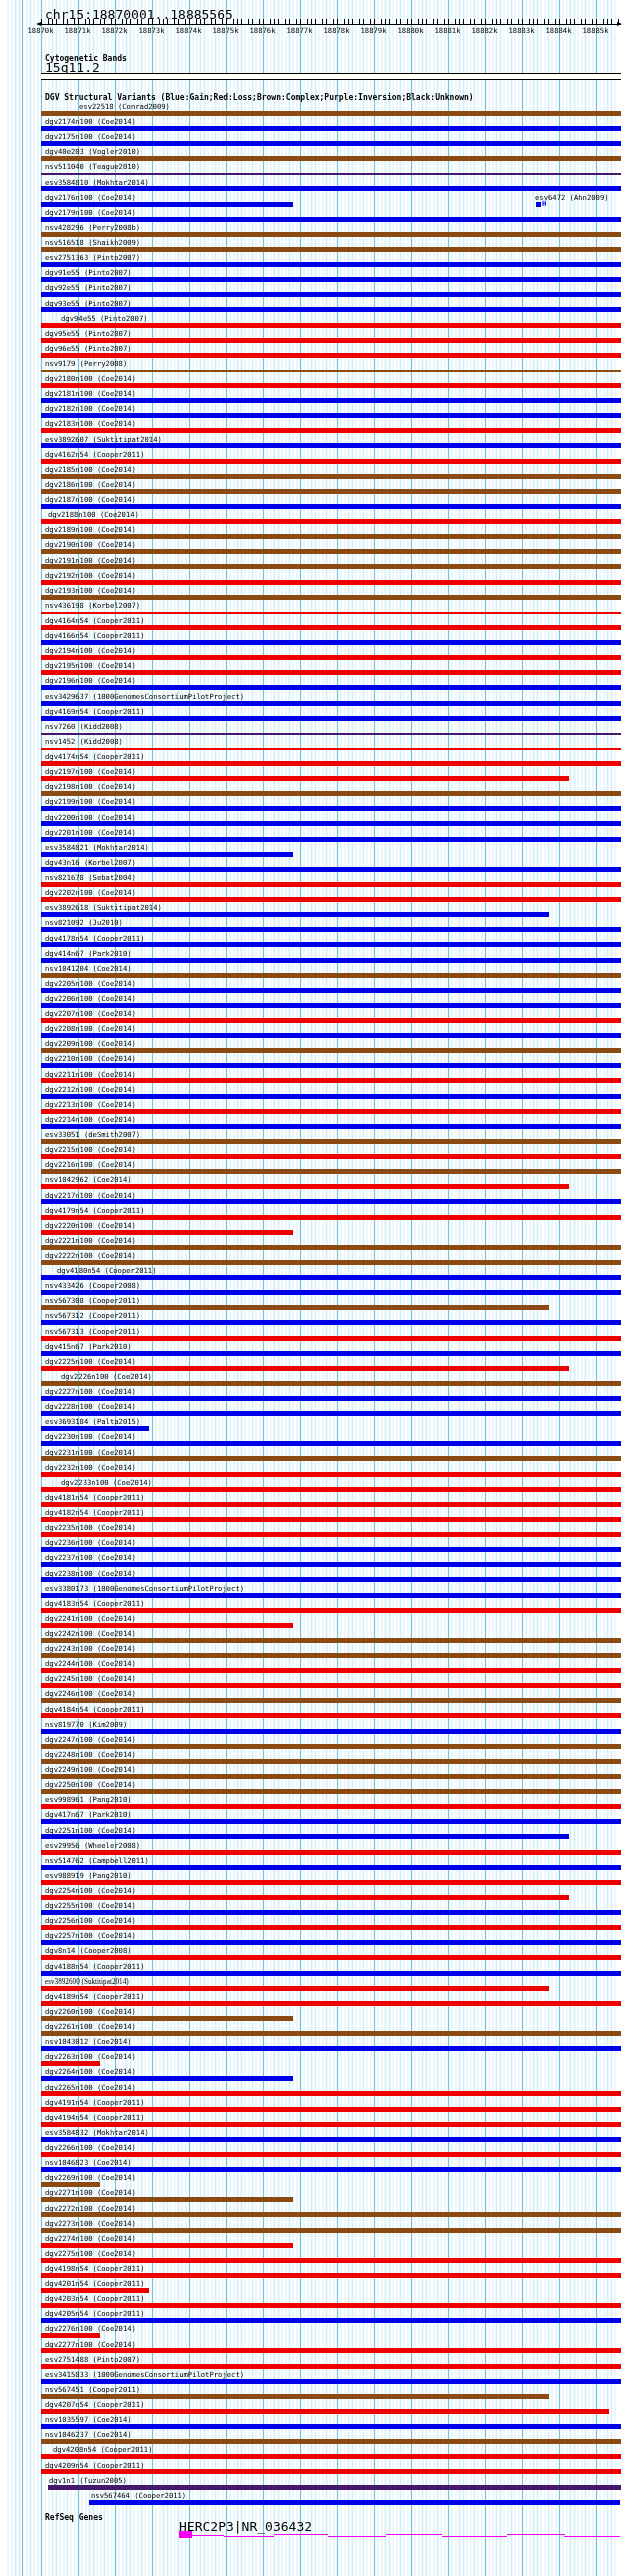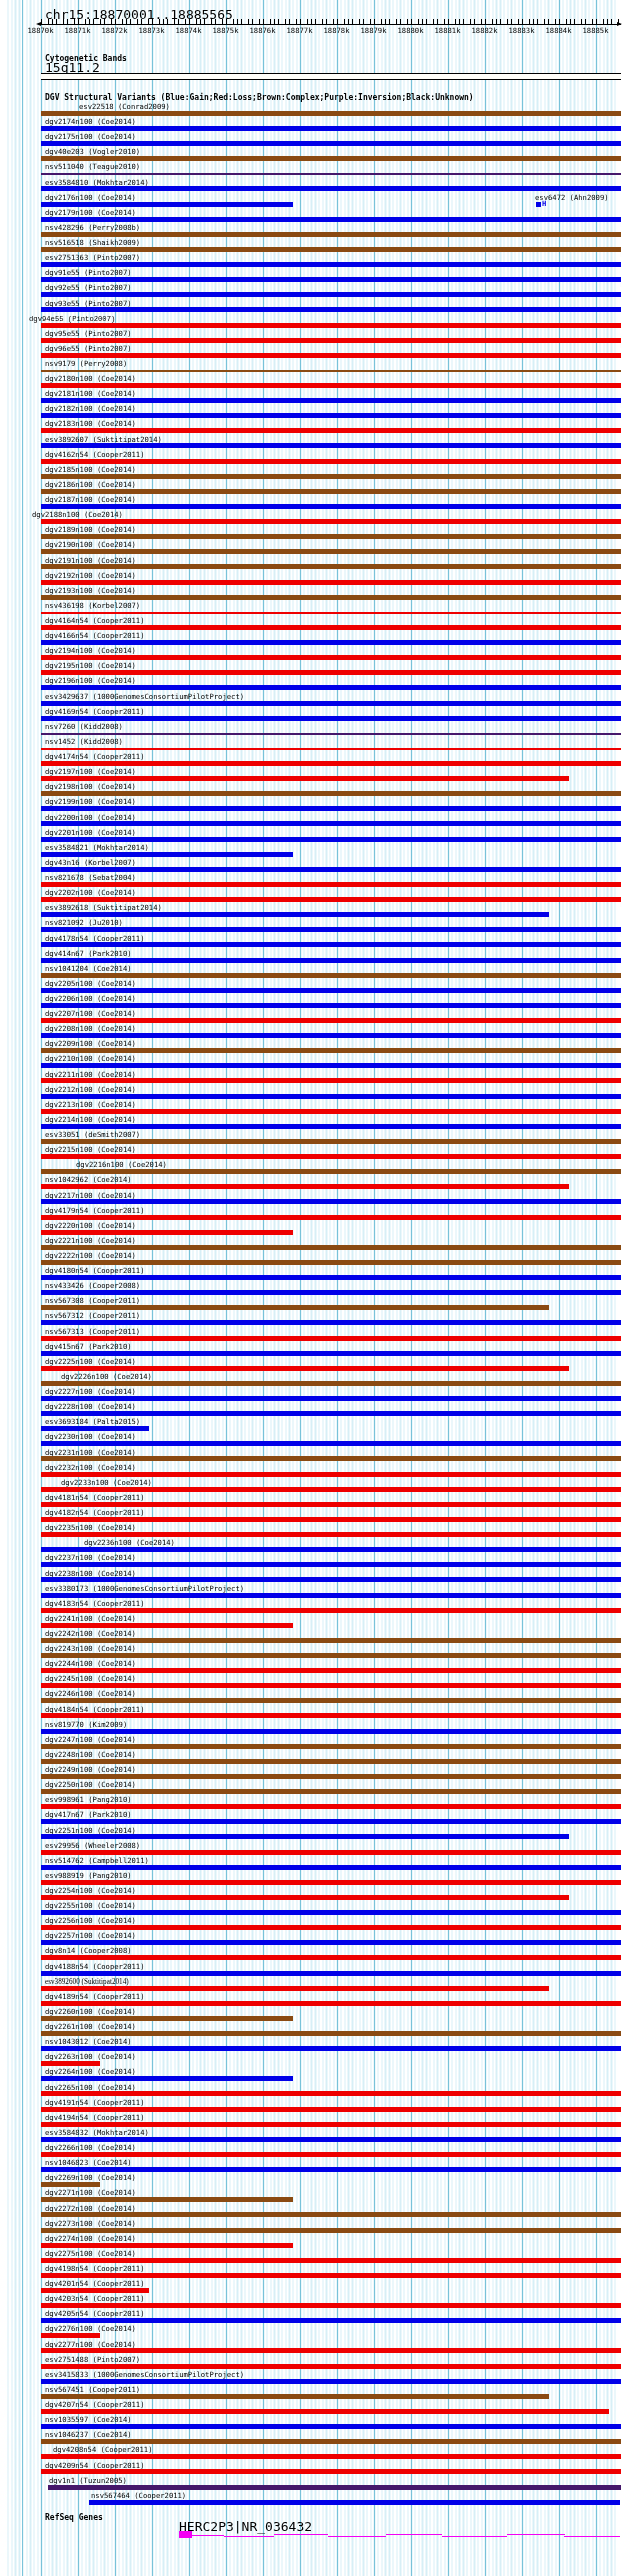--- a/index.html
+++ b/index.html
@@ -94,21 +94,21 @@
     <div class="vlabel" style="left: 45px; top: 239px;">nsv516518 (Shaikh2009)</div>
     <div class="vbar" style="left: 41px; top: 247px; width: 580px; background: rgb(138, 74, 18);"></div>
     <div class="vlabel" style="left: 45px; top: 254px;">esv2751363 (Pinto2007)</div>
     <div class="vbar" style="left: 41px; top: 262px; width: 580px; background: rgb(0, 0, 232);"></div>
     <div class="vlabel" style="left: 45px; top: 269px;">dgv91e55 (Pinto2007)</div>
     <div class="vbar" style="left: 41px; top: 277px; width: 580px; background: rgb(0, 0, 232);"></div>
     <div class="vlabel" style="left: 45px; top: 284px;">dgv92e55 (Pinto2007)</div>
     <div class="vbar" style="left: 41px; top: 292px; width: 580px; background: rgb(0, 0, 232);"></div>
     <div class="vlabel" style="left: 45px; top: 300px;">dgv93e55 (Pinto2007)</div>
     <div class="vbar" style="left: 41px; top: 307px; width: 580px; background: rgb(0, 0, 232);"></div>
-    <div class="vlabel" style="left: 29px; top: 315px; font-family: Liberation Mono, monospace;">dgv94e55 (Pinto2007)</div>
+    <div class="vlabel" style="left: 61px; top: 315px;">dgv94e55 (Pinto2007)</div>
     <div class="vbar" style="left: 41px; top: 323px; width: 580px; background: rgb(238, 0, 0);"></div>
     <div class="vlabel" style="left: 45px; top: 330px;">dgv95e55 (Pinto2007)</div>
     <div class="vbar" style="left: 41px; top: 338px; width: 580px; background: rgb(238, 0, 0);"></div>
     <div class="vlabel" style="left: 45px; top: 345px;">dgv96e55 (Pinto2007)</div>
     <div class="vbar" style="left: 41px; top: 353px; width: 580px; background: rgb(238, 0, 0);"></div>
     <div class="vlabel" style="left: 45px; top: 360px;">nsv9179 (Perry2008)</div>
     <div class="vbar thin" style="left: 41px; top: 368px; width: 580px; background: rgb(138, 74, 18);"></div>
     <div class="vlabel" style="left: 45px; top: 375px;">dgv2180n100 (Coe2014)</div>
     <div class="vbar" style="left: 41px; top: 383px; width: 580px; background: rgb(238, 0, 0);"></div>
     <div class="vlabel" style="left: 45px; top: 390px;">dgv2181n100 (Coe2014)</div>
@@ -120,21 +120,21 @@
     <div class="vlabel" style="left: 45px; top: 436px;">esv3892607 (Suktitipat2014)</div>
     <div class="vbar" style="left: 41px; top: 443px; width: 580px; background: rgb(0, 0, 232);"></div>
     <div class="vlabel" style="left: 45px; top: 451px;">dgv4162n54 (Cooper2011)</div>
     <div class="vbar" style="left: 41px; top: 459px; width: 580px; background: rgb(238, 0, 0);"></div>
     <div class="vlabel" style="left: 45px; top: 466px;">dgv2185n100 (Coe2014)</div>
     <div class="vbar" style="left: 41px; top: 474px; width: 580px; background: rgb(138, 74, 18);"></div>
     <div class="vlabel" style="left: 45px; top: 481px;">dgv2186n100 (Coe2014)</div>
     <div class="vbar" style="left: 41px; top: 489px; width: 580px; background: rgb(138, 74, 18);"></div>
     <div class="vlabel" style="left: 45px; top: 496px;">dgv2187n100 (Coe2014)</div>
     <div class="vbar" style="left: 41px; top: 504px; width: 580px; background: rgb(0, 0, 232);"></div>
-    <div class="vlabel" style="left: 32px; top: 511px;">dgv2188n100 (Coe2014)</div>
+    <div class="vlabel" style="left: 48px; top: 511px;">dgv2188n100 (Coe2014)</div>
     <div class="vbar" style="left: 41px; top: 519px; width: 580px; background: rgb(238, 0, 0);"></div>
     <div class="vlabel" style="left: 45px; top: 526px;">dgv2189n100 (Coe2014)</div>
     <div class="vbar" style="left: 41px; top: 534px; width: 580px; background: rgb(138, 74, 18);"></div>
     <div class="vlabel" style="left: 45px; top: 541px; text-align: center;">dgv2190n100 (Coe2014)</div>
     <div class="vbar" style="left: 41px; top: 549px; width: 580px; background: rgb(138, 74, 18);"></div>
     <div class="vlabel" style="left: 45px; top: 557px;">dgv2191n100 (Coe2014)</div>
     <div class="vbar" style="left: 41px; top: 564px; width: 580px; background: rgb(138, 74, 18);"></div>
     <div class="vlabel" style="left: 45px; top: 572px;">dgv2192n100 (Coe2014)</div>
     <div class="vbar" style="left: 41px; top: 580px; width: 580px; background: rgb(238, 0, 0);"></div>
     <div class="vlabel" style="left: 45px; top: 587px;">dgv2193n100 (Coe2014)</div>
@@ -206,35 +206,35 @@
     <div class="vlabel" style="left: 45px; top: 1086px;">dgv2212n100 (Coe2014)</div>
     <div class="vbar" style="left: 41px; top: 1094px; width: 580px; background: rgb(0, 0, 232);"></div>
     <div class="vlabel" style="left: 45px; top: 1101px;">dgv2213n100 (Coe2014)</div>
     <div class="vbar" style="left: 41px; top: 1109px; width: 580px; background: rgb(238, 0, 0);"></div>
     <div class="vlabel" style="left: 45px; top: 1116px;">dgv2214n100 (Coe2014)</div>
     <div class="vbar" style="left: 41px; top: 1124px; width: 580px; background: rgb(0, 0, 232);"></div>
     <div class="vlabel" style="left: 45px; top: 1131px;">esv33051 (deSmith2007)</div>
     <div class="vbar" style="left: 41px; top: 1139px; width: 580px; background: rgb(138, 74, 18);"></div>
     <div class="vlabel" style="left: 45px; top: 1146px;">dgv2215n100 (Coe2014)</div>
     <div class="vbar" style="left: 41px; top: 1154px; width: 580px; background: rgb(238, 0, 0);"></div>
-    <div class="vlabel" style="left: 28px; top: 1161px; padding-left: 48px;">dgv2216n100 (Coe2014)</div>
+    <div class="vlabel" style="left: 45px; top: 1161px;">dgv2216n100 (Coe2014)</div>
     <div class="vbar" style="left: 41px; top: 1169px; width: 580px; background: rgb(138, 74, 18);"></div>
     <div class="vlabel" style="left: 45px; top: 1176px;">nsv1042962 (Coe2014)</div>
     <div class="vbar" style="left: 41px; top: 1184px; width: 528px; background: rgb(238, 0, 0);"></div>
     <div class="vlabel" style="left: 45px; top: 1192px;">dgv2217n100 (Coe2014)</div>
     <div class="vbar" style="left: 41px; top: 1199px; width: 580px; background: rgb(0, 0, 232);"></div>
     <div class="vlabel" style="left: 45px; top: 1207px;">dgv4179n54 (Cooper2011)</div>
     <div class="vbar" style="left: 41px; top: 1215px; width: 580px; background: rgb(238, 0, 0);"></div>
     <div class="vlabel" style="left: 45px; top: 1222px;">dgv2220n100 (Coe2014)</div>
     <div class="vbar" style="left: 41px; top: 1230px; width: 252px; background: rgb(238, 0, 0);"></div>
     <div class="vlabel" style="left: 45px; top: 1237px;">dgv2221n100 (Coe2014)</div>
     <div class="vbar" style="left: 41px; top: 1245px; width: 580px; background: rgb(138, 74, 18);"></div>
     <div class="vlabel" style="left: 45px; top: 1252px;">dgv2222n100 (Coe2014)</div>
     <div class="vbar" style="left: 41px; top: 1260px; width: 580px; background: rgb(138, 74, 18);"></div>
-    <div class="vlabel" style="left: 45px; top: 1267px;">dgv4180n54 (Cooper2011)</div>
+    <div class="vlabel" style="left: 45px; top: 1267px; padding-left: 12px;">dgv4180n54 (Cooper2011)</div>
     <div class="vbar" style="left: 41px; top: 1275px; width: 580px; background: rgb(0, 0, 232);"></div>
     <div class="vlabel" style="left: 45px; top: 1282px;">nsv433426 (Cooper2008)</div>
     <div class="vbar" style="left: 41px; top: 1290px; width: 580px; background: rgb(0, 0, 232);"></div>
     <div class="vlabel" style="left: 45px; top: 1297px;">nsv567308 (Cooper2011)</div>
     <div class="vbar" style="left: 41px; top: 1305px; width: 508px; background: rgb(138, 74, 18);"></div>
     <div class="vlabel" style="left: 45px; top: 1312px;">nsv567312 (Cooper2011)</div>
     <div class="vbar" style="left: 41px; top: 1320px; width: 580px; background: rgb(0, 0, 232);"></div>
     <div class="vlabel" style="left: 45px; top: 1328px;">nsv567313 (Cooper2011)</div>
     <div class="vbar" style="left: 41px; top: 1336px; width: 580px; background: rgb(238, 0, 0);"></div>
     <div class="vlabel" style="left: 45px; top: 1343px;">dgv415n67 (Park2010)</div>
@@ -256,21 +256,21 @@
     <div class="vlabel" style="left: 45px; top: 1464px;">dgv2232n100 (Coe2014)</div>
     <div class="vbar" style="left: 41px; top: 1472px; width: 580px; background: rgb(238, 0, 0);"></div>
     <div class="vlabel" style="left: 61px; top: 1479px;">dgv2233n100 (Coe2014)</div>
     <div class="vbar" style="left: 41px; top: 1487px; width: 580px; background: rgb(238, 0, 0);"></div>
     <div class="vlabel" style="left: 45px; top: 1494px;">dgv4181n54 (Cooper2011)</div>
     <div class="vbar" style="left: 41px; top: 1502px; width: 580px; background: rgb(238, 0, 0);"></div>
     <div class="vlabel" style="left: 45px; top: 1509px;">dgv4182n54 (Cooper2011)</div>
     <div class="vbar" style="left: 41px; top: 1517px; width: 580px; background: rgb(238, 0, 0);"></div>
     <div class="vlabel" style="left: 45px; top: 1524px;">dgv2235n100 (Coe2014)</div>
     <div class="vbar" style="left: 41px; top: 1532px; width: 580px; background: rgb(238, 0, 0);"></div>
-    <div class="vlabel" style="left: 45px; top: 1539px; padding-left: 39px;">dgv2236n100 (Coe2014)</div>
+    <div class="vlabel" style="left: 45px; top: 1539px;">dgv2236n100 (Coe2014)</div>
     <div class="vbar" style="left: 41px; top: 1547px; width: 580px; background: rgb(0, 0, 232);"></div>
     <div class="vlabel" style="left: 45px; top: 1554px;">dgv2237n100 (Coe2014)</div>
     <div class="vbar" style="left: 41px; top: 1562px; width: 580px; background: rgb(0, 0, 232);"></div>
     <div class="vlabel" style="left: 45px; top: 1570px;">dgv2238n100 (Coe2014)</div>
     <div class="vbar" style="left: 41px; top: 1577px; width: 580px; background: rgb(0, 0, 232);"></div>
     <div class="vlabel" style="left: 45px; top: 1585px;">esv3380173 (1000GenomesConsortiumPilotProject)</div>
     <div class="vbar" style="left: 41px; top: 1593px; width: 580px; background: rgb(0, 0, 232);"></div>
     <div class="vlabel" style="left: 45px; top: 1600px;">dgv4183n54 (Cooper2011)</div>
     <div class="vbar" style="left: 41px; top: 1608px; width: 580px; background: rgb(238, 0, 0);"></div>
     <div class="vlabel" style="left: 45px; top: 1615px;">dgv2241n100 (Coe2014)</div>

